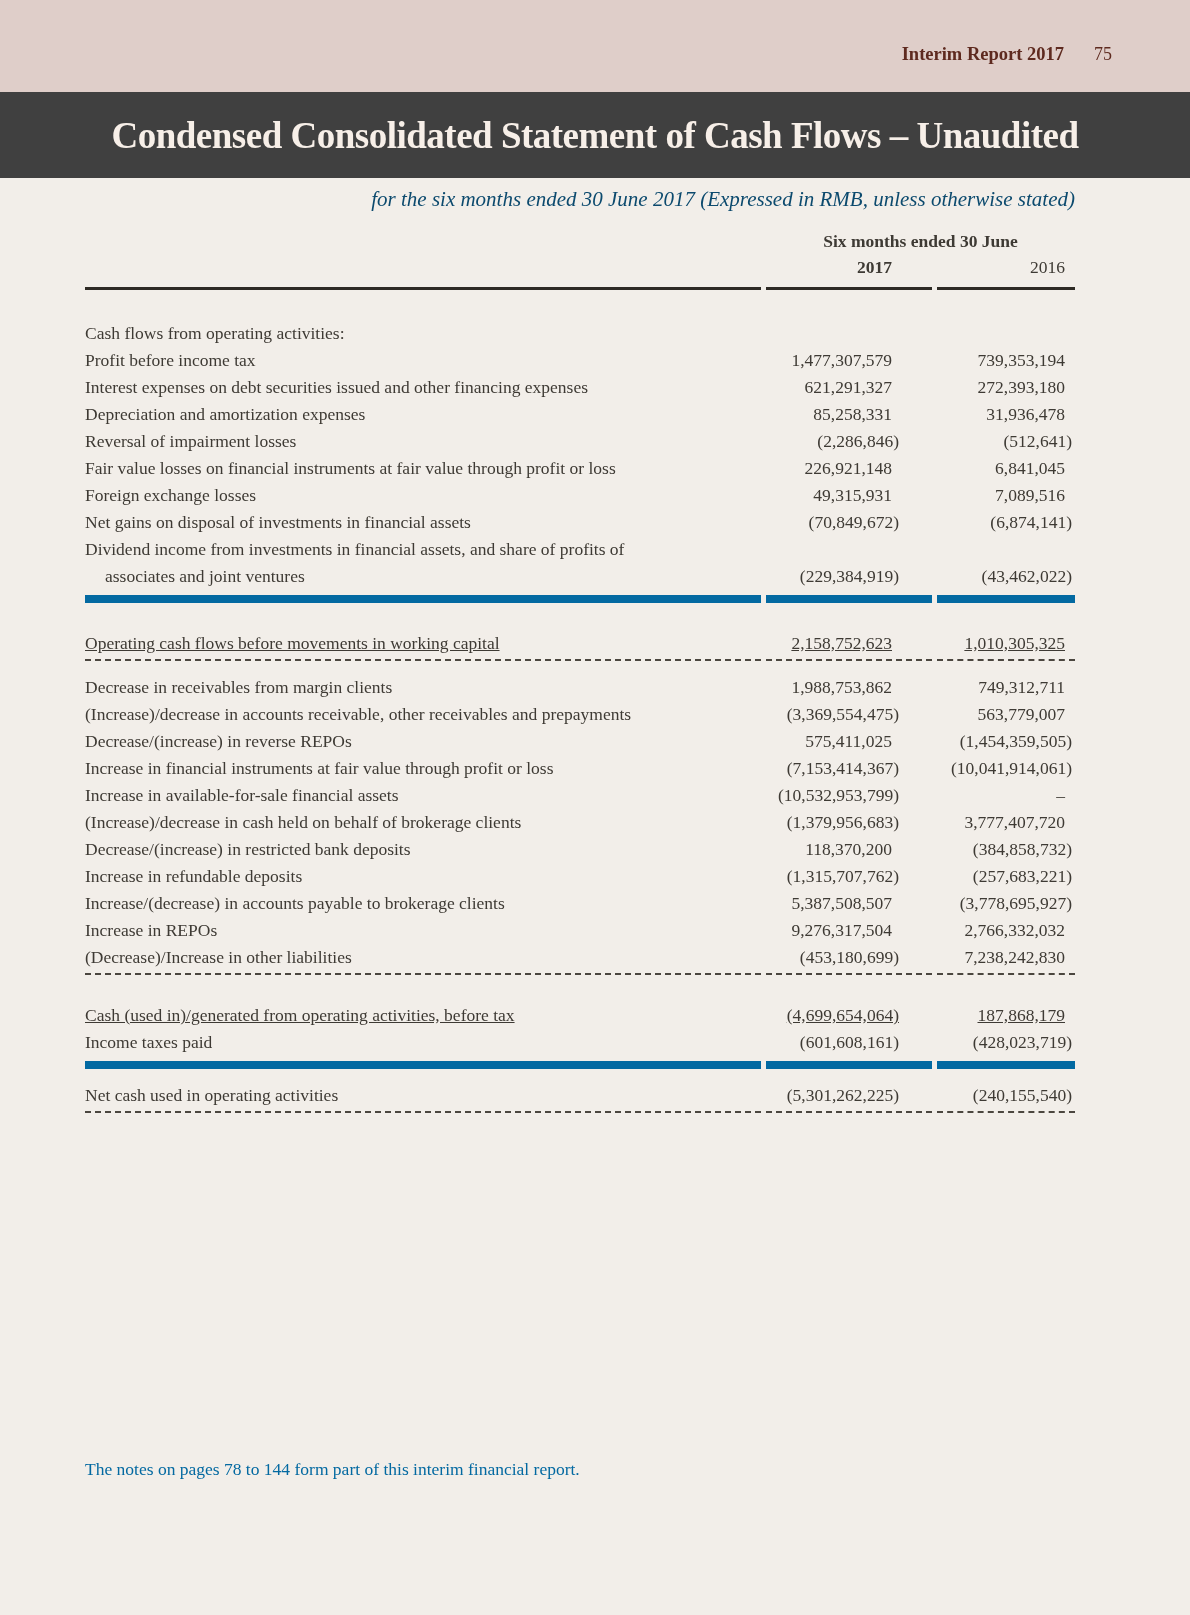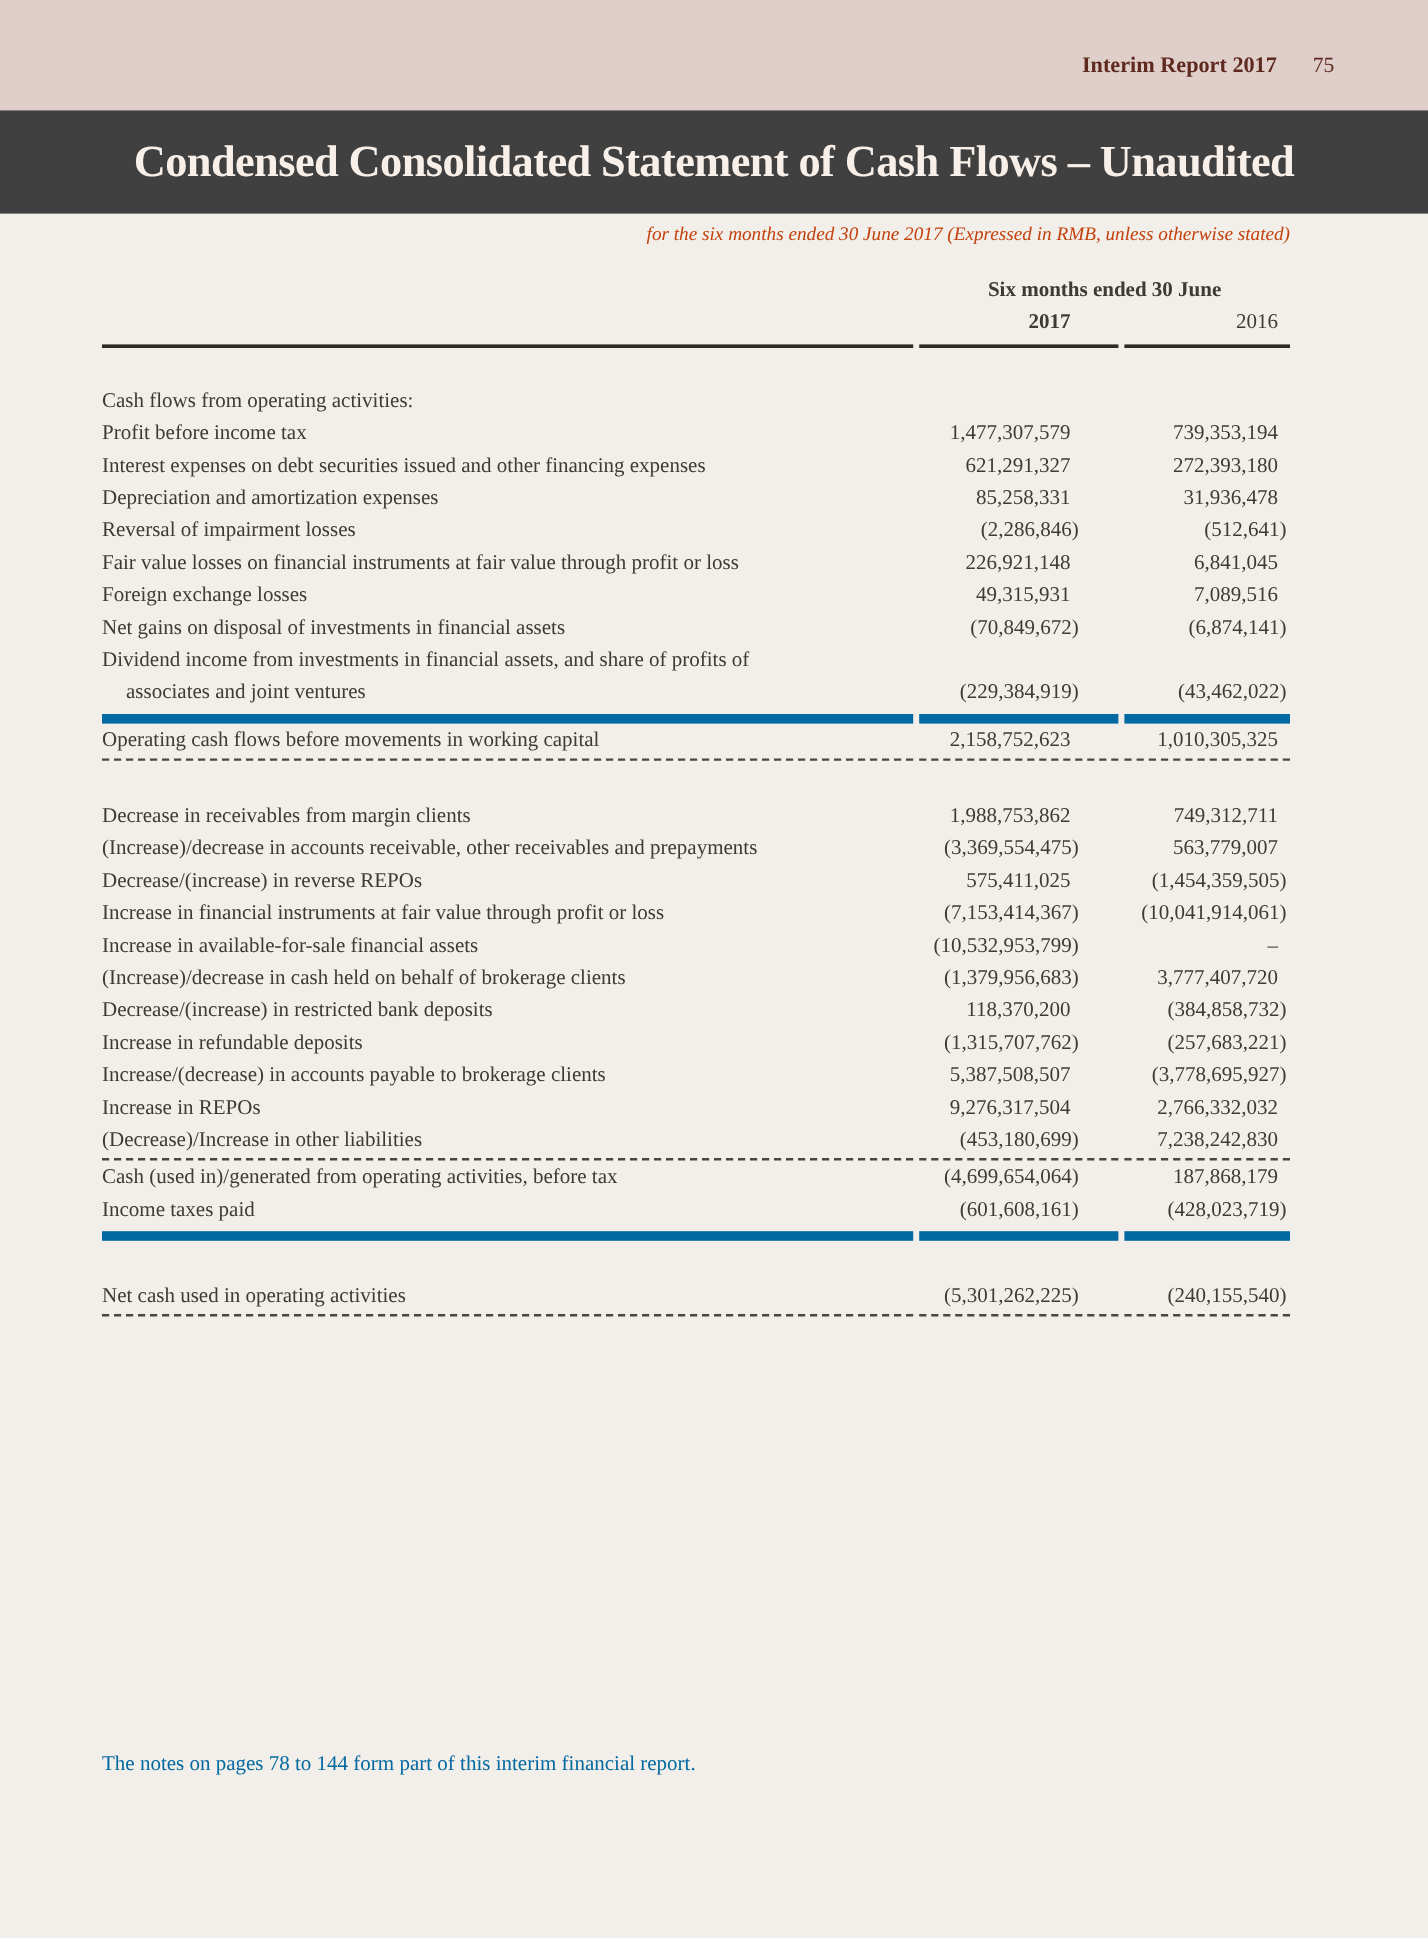--- a/index.html
+++ b/index.html
@@ -15,36 +15,36 @@
   .runhead .pn{font-weight:normal;margin-left:30px;font-size:18px;}
   .banner{
     position:absolute;top:92px;left:0;width:1190px;height:86px;background:#404040;
     display:flex;align-items:center;justify-content:center;
   }
   .banner .title{
     color:#f7efe8;font-size:37px;font-weight:bold;letter-spacing:-0.5px;white-space:nowrap;
   }
   .subtitle{
     position:absolute;top:187px;right:115px;
-    font-style:italic;font-size:16px;color:#c2410c;white-space:nowrap;margin-left:33px;
+    font-style:italic;font-size:21px;color:#0c4a6e;white-space:nowrap;margin-left:33px;
   }
   .table{position:absolute;top:228px;left:85px;width:990px;}
   .grid-row{display:grid;grid-template-columns:676px 166px 138px;column-gap:5px;}
   .cell{font-size:17.5px;line-height:27px;white-space:nowrap;}
   .c2,.c3{text-align:right;font-variant-numeric:tabular-nums;}
   .c2{padding-right:40px;}
   .c2.paren{padding-right:33px;}
   .c3{padding-right:10px;}
   .c3.paren{padding-right:3px;}
   .hdr-period{grid-column:2/4;text-align:center;font-weight:bold;font-size:17.5px;line-height:26px;}
   .hdr-years .cell{padding-bottom:6px;border-bottom:3px solid #2e2a25;}
   .hdr-years .c2{font-weight:bold;}
   .rows-start{margin-top:30px;}
-  .gap27{}
-  .gap32{margin-top:32px;}
+  .gap27{margin-top:27px;text-decoration:underline;}
+  .gap32{margin-top:13px;}
   .rule-solid .cell{border-bottom:8px solid #0369a1;padding-bottom:5px;}
   .rule-dash .cell{border-bottom:2px dashed #4b463f;padding-bottom:2px;}
   .indent .c1{padding-left:20px;}
   .footnote{position:absolute;top:1459px;left:85px;font-size:17.5px;color:#0369a1;}
 </style>
 </head>
 <body>
 
 <div class="band-top">
   <div class="runhead">

